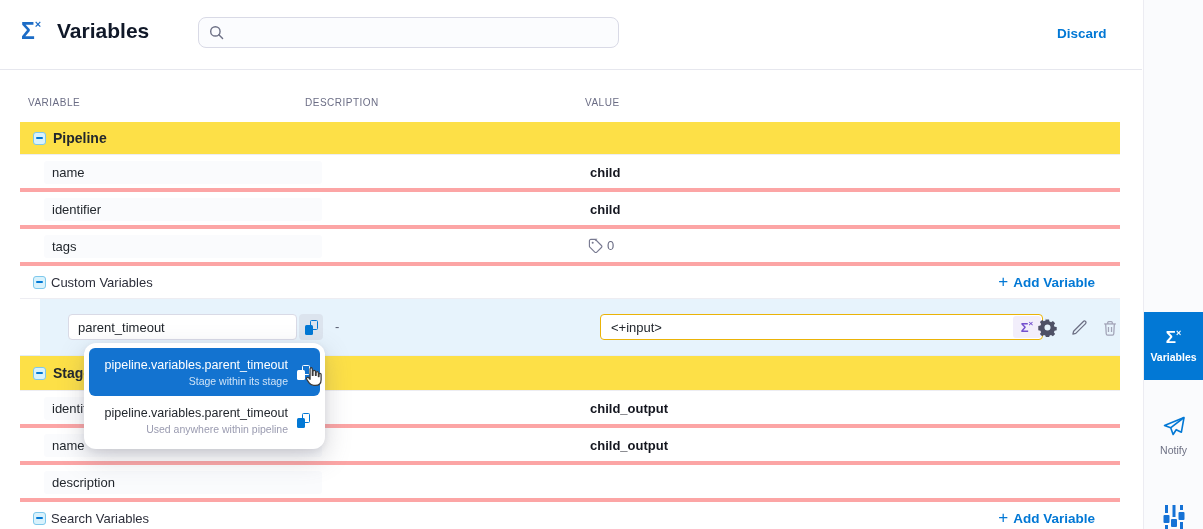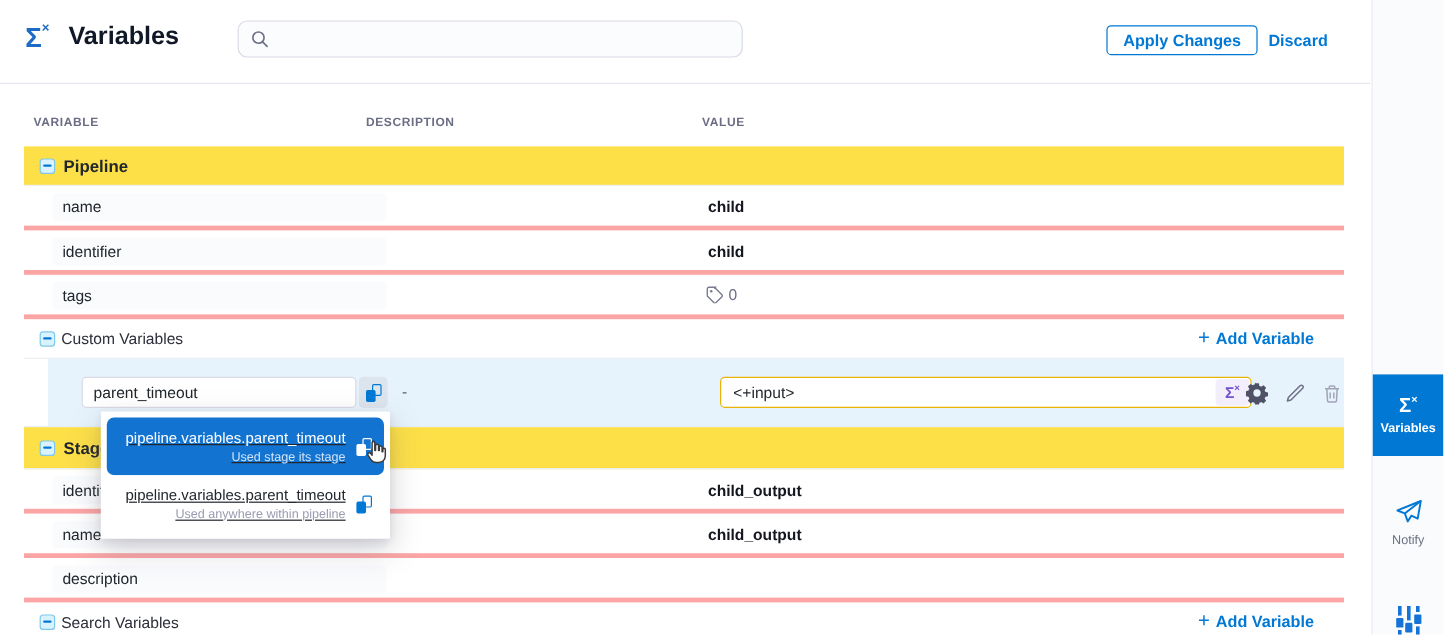--- a/index.html
+++ b/index.html
@@ -21,21 +21,21 @@
   .search input::placeholder { color:#6d7085; }
   .apply-btn { position:absolute; left:922px; top:21px; height:25px; padding:0 13px; border:1px solid #0278d5;
                border-radius:4px; background:#fff; color:#0278d5; font-weight:700; font-size:13.5px;
                display:flex; align-items:center; cursor:pointer; font-family:inherit; }
   .discard-btn { position:absolute; left:1057px; top:26px; color:#0278d5; font-size:13.5px; font-weight:600;
                  background:none; border:none; cursor:pointer; font-family:inherit; }
 
   
   .table { position:absolute; left:20px; top:70px; width:1100px; }
   .thead { position:relative; height:52px; }
-  .th { position:absolute; top:27px; font-size:10px; font-weight:700; color:#6b6d85; letter-spacing:.5px; }
+  .th { position:absolute; top:27px; font-size:10px; font-weight:400; color:#6b6d85; letter-spacing:.5px; }
   .th-var { left:8px; } .th-desc { left:285px; } .th-val { left:565px; }
 
   .section-row { position:relative; display:flex; align-items:center; box-sizing:border-box;
                  border-bottom:1px solid #ededf2; }
   .section-row.cyan { background:#fde047; }
   .h33 { height:33px; } .h35 { height:35px; }
   .minus { width:13px; height:13px; margin-left:13px; box-sizing:border-box; border:1px solid #7ec8ec;
            background:#d9f2fc; border-radius:3px; position:relative; flex:none; cursor:pointer; }
   .minus::after { content:''; position:absolute; left:2px; right:2px; top:4.5px; height:2px;
                   background:#0278d5; border-radius:1px; }
@@ -73,23 +73,23 @@
   .ic-btn { background:none; border:none; cursor:pointer; display:flex; padding:0; }
 
   
   .cpy { position:relative; width:13px; height:15px; display:inline-block; }
   .cpy .back { position:absolute; right:0; top:0; width:8px; height:10px; border:1.6px solid currentColor;
                border-radius:1.5px; box-sizing:border-box; }
   .cpy .front { position:absolute; left:0; bottom:0; width:8px; height:10px; background:currentColor;
                 border-radius:1.5px; }
 
   
-  .popover { position:absolute; left:84px; top:343px; width:241px; background:#fff; border-radius:1px;
+  .popover { position:absolute; left:84px; top:343px; width:241px; background:#fff; border-radius:12px;
              box-shadow:0 2px 6px rgba(40,41,61,.08), 0 9px 26px rgba(96,97,112,.28); padding:5px;
-             box-sizing:border-box; z-index:10;text-decoration:underline; }
+             box-sizing:border-box; z-index:10; }
   .pop-item { height:48px; display:flex; align-items:center; padding:0 10px 0 8px; box-sizing:border-box;
               border-radius:6px; cursor:pointer; background:#fff; }
   .pop-item.sel { background:#1373d0; }
   .pop-text { flex:1; display:flex; flex-direction:column; align-items:flex-end; justify-content:center;
               gap:3px; padding-right:9px; }
   .pop-title { font-size:12.5px; color:#22272d; white-space:nowrap; }
   .sel .pop-title { color:#fff; }
   .pop-sub { font-size:10.5px; color:#9a9bb0; }
   .sel .pop-sub { color:#cfe3f7; }
   .pop-item .cpy { color:#0278d5; }
@@ -118,21 +118,20 @@
     <div class="logo"><span>Σ</span><span class="supx">×</span></div>
     <div class="page-title">Variables</div>
     <div class="search">
       <svg width="15" height="15" viewBox="0 0 16 16">
           <g fill="none" stroke="#6d7085" stroke-width="1.5">
             <circle cx="6.8" cy="6.8" r="5"></circle>
             <path d="M10.5 10.5L14.5 14.5" stroke-linecap="round"></path>
           </g>
         </svg>
     </div>
-    <button class="apply-btn">Apply Changes</button>
     <button class="discard-btn">Discard</button>
   </div>
 
   <div class="table">
 
     <div class="thead">
       <span class="th th-var">VARIABLE</span>
       <span class="th th-desc">DESCRIPTION</span>
       <span class="th th-val">VALUE</span>
     </div>
@@ -238,21 +237,21 @@
         <span class="plus">+</span>
         <span>Add Variable</span>
       </button>
     </div>
   </div>
 
   <div class="popover">
     <div class="pop-item sel">
       <div class="pop-text">
         <div class="pop-title">pipeline.variables.parent_timeout</div>
-        <div class="pop-sub">Used stage its stage</div>
+        <div class="pop-sub">Stage within its stage</div>
       </div>
       <span class="cpy">
           <i class="back"></i>
           <i class="front"></i>
         </span>
     </div>
     <div class="pop-item">
       <div class="pop-text">
         <div class="pop-title">pipeline.variables.parent_timeout</div>
         <div class="pop-sub">Used anywhere within pipeline</div>

